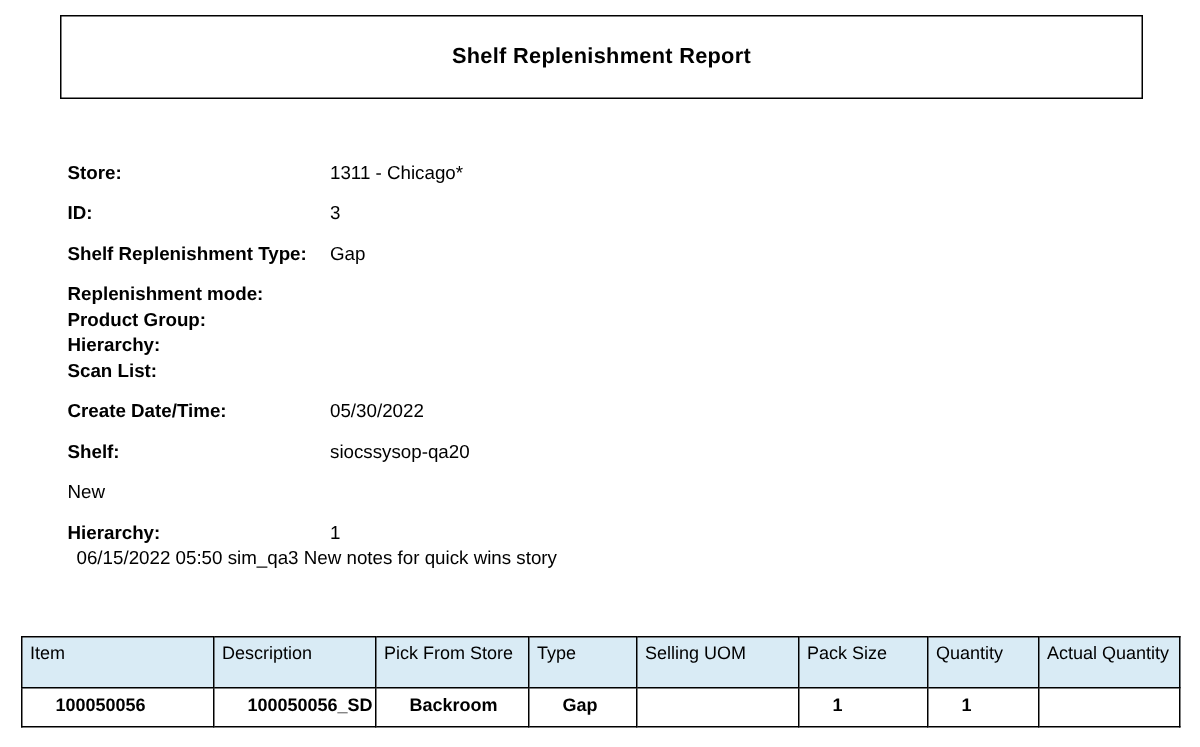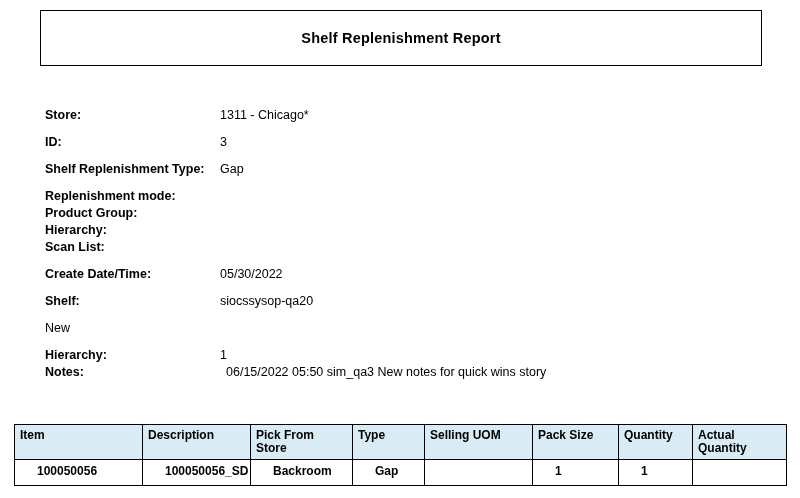--- a/index.html
+++ b/index.html
@@ -82,21 +82,21 @@
   }
   .tbl th, .tbl td {
     border: 1px solid #000000;
     text-align: left;
     vertical-align: top;
     padding: 4px 5px;
     box-sizing: border-box;
   }
   .tbl thead th {
     background: #d9ebf5;
-    font-weight: bold;
+    font-weight: normal;
     height: 34px;
     line-height: 13px;
   }
   .tbl tbody td {
     background: #ffffff;
     font-weight: bold;
     height: 26px;
     padding-left: 22px;
   }
   .c0 { width: 128px; }
@@ -189,21 +189,20 @@
     <div class="sp-12"></div>
 
     <div class="det-row">
       <div class="det-label">Hierarchy:</div>
       <div class="det-value">1</div>
     </div>
 
     <div class="sp-2"></div>
 
     <div class="det-row">
-      <div class="det-label">Notes:</div>
       <div class="det-value indent">06/15/2022 05:50 sim_qa3 New notes for quick wins story</div>
     </div>
 
   </div>
 
   <table class="tbl">
     <thead>
       <tr>
         <th class="c0">Item</th>
         <th class="c1">Description</th>

